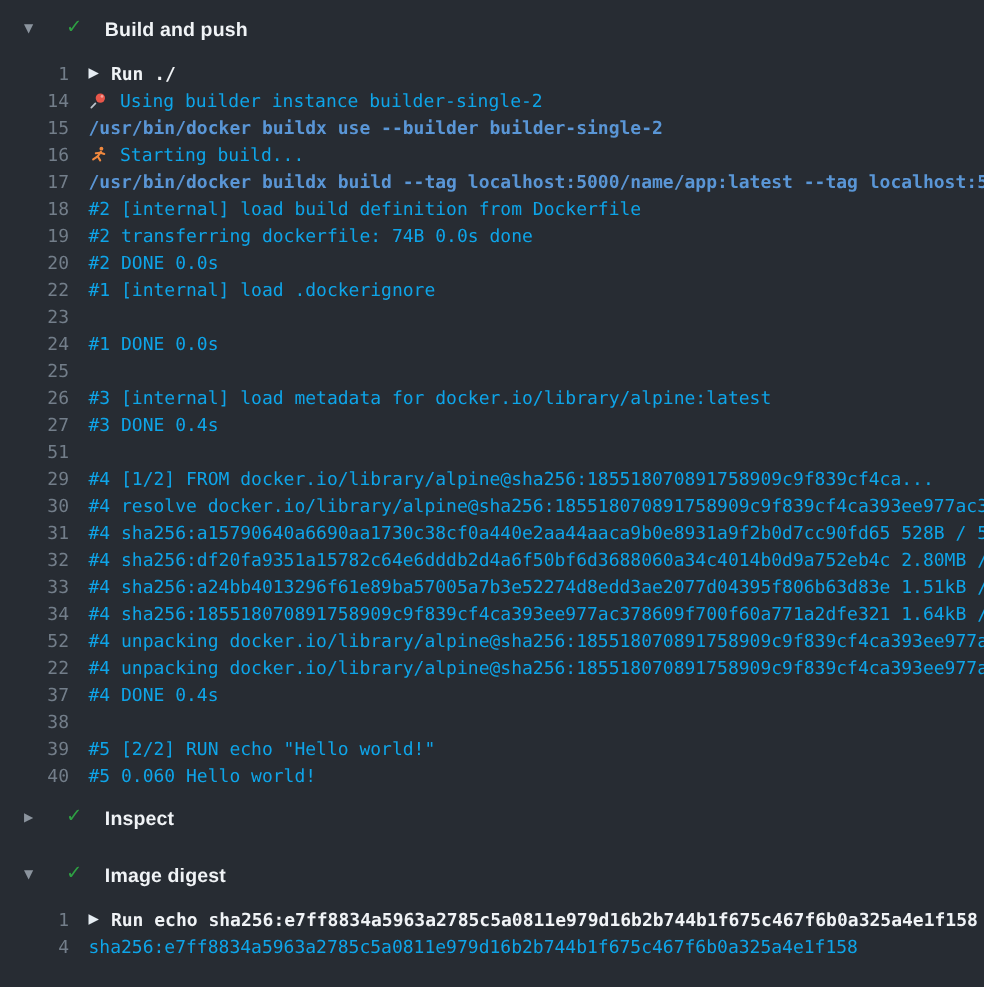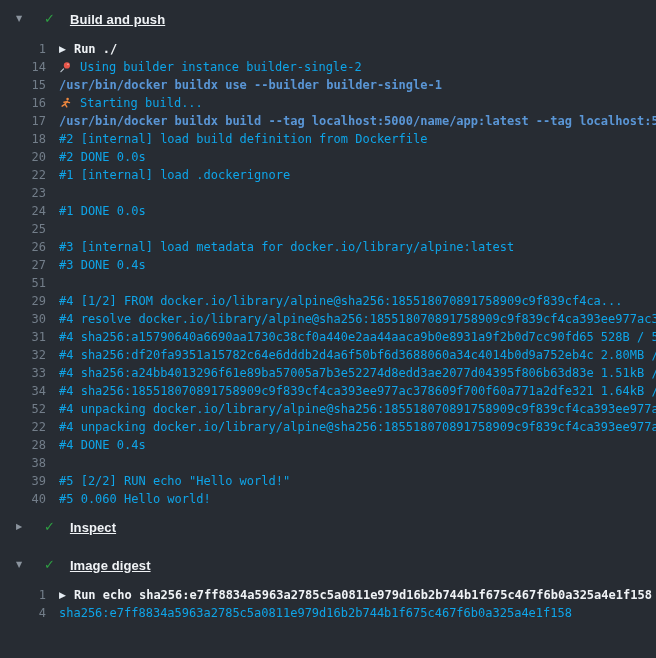--- a/index.html
+++ b/index.html
@@ -21,21 +21,21 @@
     font-size:8px;color:#8b949e;line-height:22px;
     font-family:"DejaVu Sans",sans-serif;
   }
   .check{
     color:#2ea043;font-weight:bold;font-size:13px;
     margin:0 15px 0 16px;line-height:22px;
     font-family:"DejaVu Sans",sans-serif;
   }
   .title{
     color:#f0f3f6;font-family:"Liberation Sans","DejaVu Sans",sans-serif;
-    font-size:13px;font-weight:700;letter-spacing:.1px;text-decoration:underline;
+    font-size:13px;font-weight:700;letter-spacing:.1px;
   }
   .lines{margin-top:10px;margin-bottom:8px;}
   .line{
     display:flex;height:18px;line-height:18px;
     font-size:12px;white-space:pre;overflow:hidden;width:656px;
   }
   .num{
     flex:0 0 46px;text-align:right;color:#737e8a;
     user-select:none;
   }
@@ -68,21 +68,21 @@
     <span class="num">14</span>
     <span class="content"><svg class="li-icon" viewBox="0 0 12 12" width="13" height="12">
               <line x1="4.1" y1="7.9" x2="1.4" y2="10.7" stroke="#b9c2ca" stroke-width="1.2" stroke-linecap="round"></line>
               <circle cx="7.4" cy="4.4" r="3.1" fill="#e8564a"></circle>
               <circle cx="8.5" cy="3.3" r="0.9" fill="#f4a09a"></circle>
             </svg><span>Using builder instance builder-single-2</span></span>
   </div>
 
   <div class="line command">
     <span class="num">15</span>
-    <span class="content"><span>/usr/bin/docker buildx use --builder builder-single-1</span></span>
+    <span class="content"><span>/usr/bin/docker buildx use --builder builder-single-2</span></span>
   </div>
 
   <div class="line plain">
     <span class="num">16</span>
     <span class="content"><svg class="li-icon" viewBox="0 0 12 12" width="13" height="12" fill="none" stroke="#f0883e" stroke-width="1.4" stroke-linecap="round" stroke-linejoin="round">
               <circle cx="8.1" cy="2.1" r="1.3" fill="#f0883e" stroke="none"></circle>
               <path d="M7.8 4.2 L5.6 7.2 L7.3 9.9"></path>
               <path d="M5.6 7.2 L2.6 9.2"></path>
               <path d="M7.5 4.8 L10 5.6"></path>
               <path d="M7.2 4.8 L4.4 5.2"></path>
@@ -92,20 +92,24 @@
   <div class="line command">
     <span class="num">17</span>
     <span class="content"><span>/usr/bin/docker buildx build --tag localhost:5000/name/app:latest --tag localhost:50</span></span>
   </div>
 
   <div class="line">
     <span class="num">18</span>
     <span class="content"><span>#2 [internal] load build definition from Dockerfile</span></span>
   </div>
 
+  <div class="line">
+    <span class="num">19</span>
+    <span class="content"><span>#2 transferring dockerfile: 74B 0.0s done</span></span>
+  </div>
 
   <div class="line">
     <span class="num">20</span>
     <span class="content"><span>#2 DONE 0.0s</span></span>
   </div>
 
 
   <div class="line">
     <span class="num">22</span>
     <span class="content"><span>#1 [internal] load .dockerignore</span></span>
@@ -174,21 +178,21 @@
     <span class="num">52</span>
     <span class="content"><span>#4 unpacking docker.io/library/alpine@sha256:185518070891758909c9f839cf4ca393ee977a</span></span>
   </div>
 
   <div class="line">
     <span class="num">22</span>
     <span class="content"><span>#4 unpacking docker.io/library/alpine@sha256:185518070891758909c9f839cf4ca393ee977a</span></span>
   </div>
 
   <div class="line">
-    <span class="num">28</span>
+    <span class="num">37</span>
     <span class="content"><span>#4 DONE 0.4s</span></span>
   </div>
 
   <div class="line">
     <span class="num">38</span>
     <span class="content"><span></span></span>
   </div>
 
   <div class="line">
     <span class="num">39</span>

